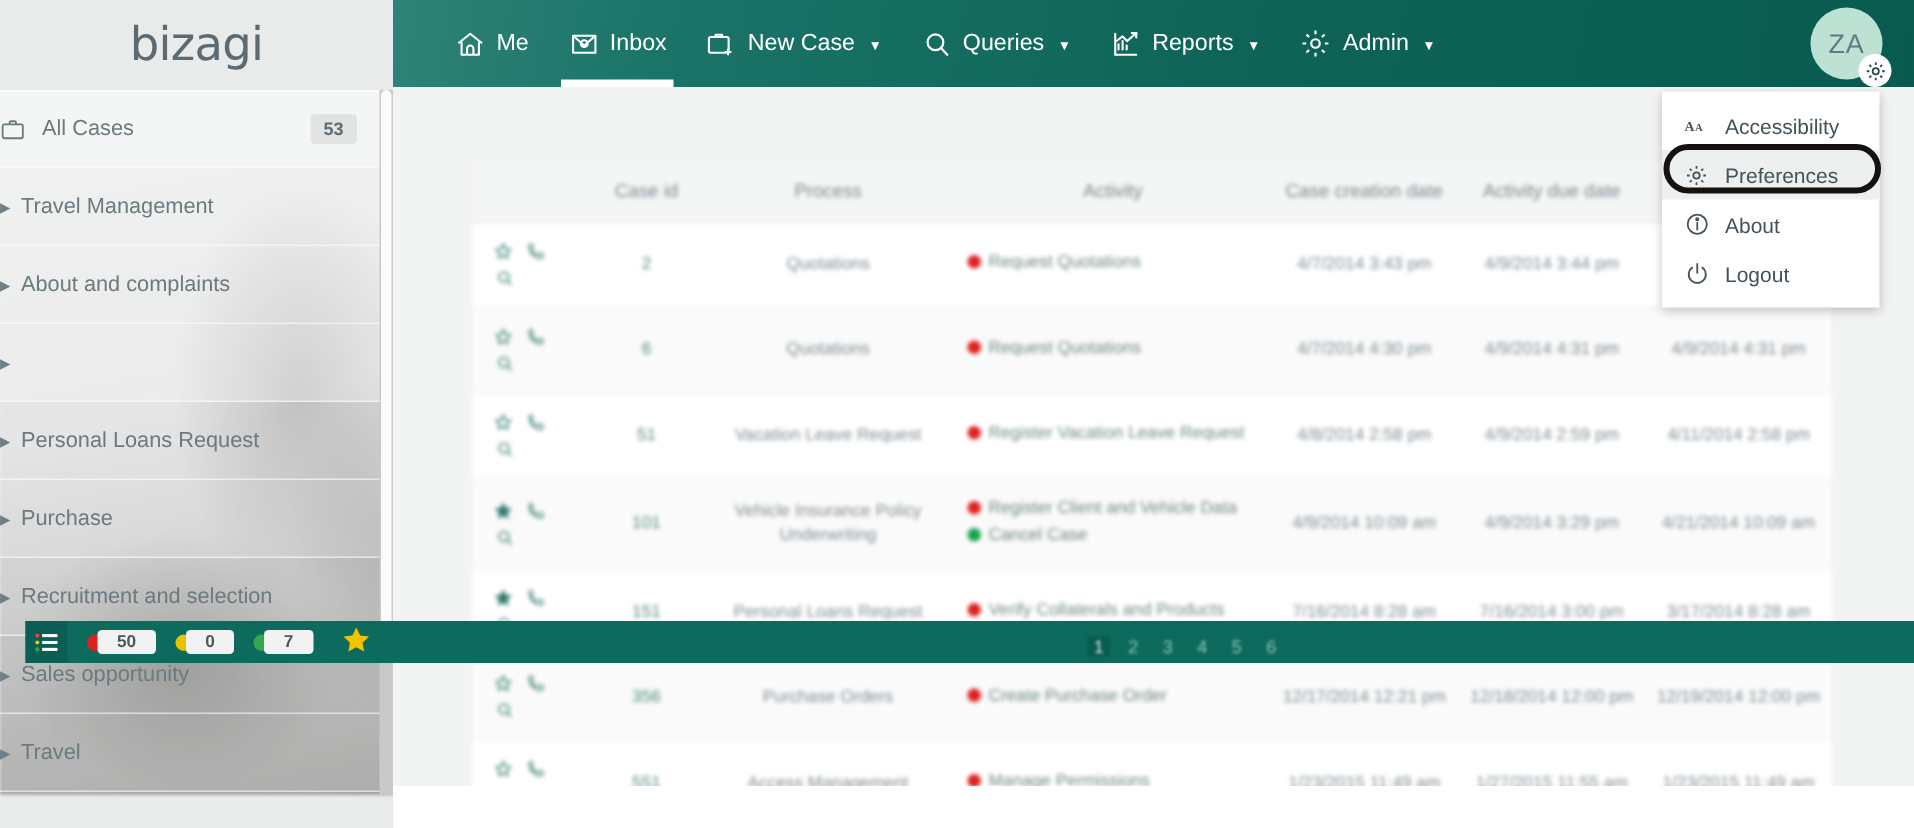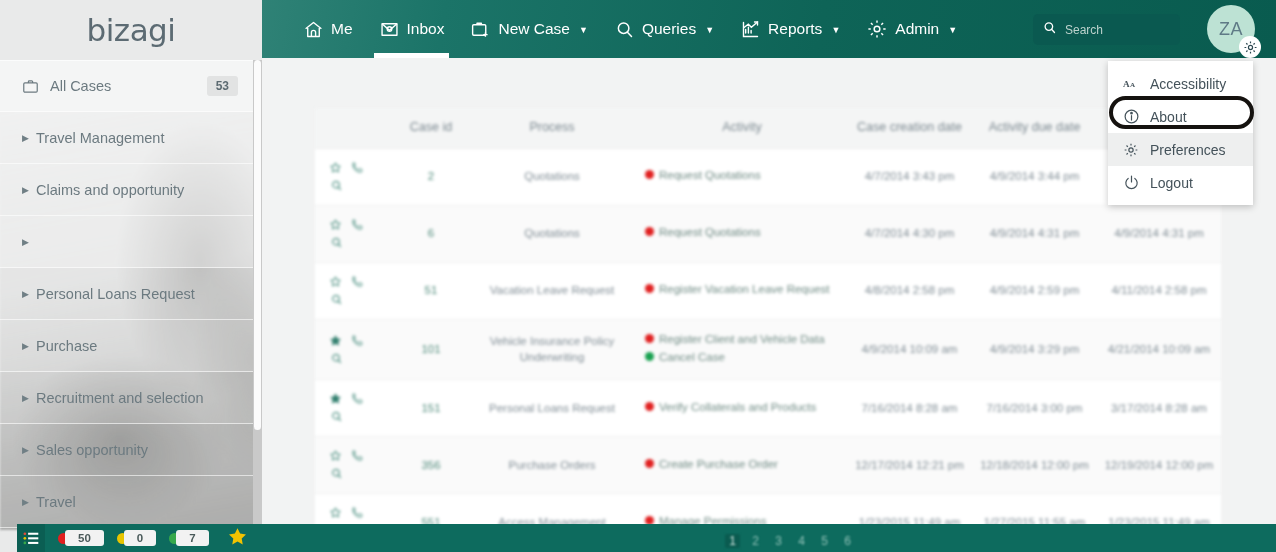--- a/index.html
+++ b/index.html
@@ -3,21 +3,21 @@
 <meta charset="utf-8">
 <title>Bizagi Work Portal</title>
 <style>
   * { box-sizing: border-box; margin: 0; padding: 0; }
   html, body {
     width: 1276px; height: 552px;
     overflow: hidden;
     font-family: "Liberation Sans", sans-serif;
     background: #ffffff;
   }
-  #app { position: relative; width: 1276px; height: 552px; }
+  #app { position: relative; width: 1276px; height: 442px; }
 
   
   #sidebar {
     position: absolute; left: 0; top: 0;
     width: 262px; height: 552px;
     background: #e9eaea;
     overflow: hidden;
   }
   
   #sidebar-photo {
@@ -36,21 +36,20 @@
   }
   #sidebar-logo .logo-text {
     font-size: 31px; letter-spacing: -0.5px;
     color: #5c6b73; font-weight: 400;
     font-family: "DejaVu Sans", sans-serif;
   }
   .side-item {
     position: relative;
     height: 52px;
     display: flex; align-items: center;
-    padding-left: 22px;
     border-bottom: 1px solid rgba(255,255,255,.6);
     color: #6c7a80; font-size: 14.5px;
     background: rgba(246,246,246,.55);
   }
   .side-item.first { background: #f4f5f5; border-top: 1px solid rgba(255,255,255,.7); }
   .side-item .caret {
     width: 14px; color: #707f85; font-size: 9px; flex: 0 0 14px;
   }
   .side-item .briefcase {
     width: 20px; flex: 0 0 20px; margin-right: 8px;
@@ -248,21 +247,21 @@
         <span class="s-label">All Cases</span>
         <span class="side-badge">53</span>
       </div>
 
       <div class="side-item">
         <span class="caret">▶</span>
         <span class="s-label">Travel Management</span>
       </div>
       <div class="side-item">
         <span class="caret">▶</span>
-        <span class="s-label">Claims and opportunity</span>
+        <span class="s-label">About and complaints</span>
       </div>
       <div class="side-item">
         <span class="caret">▶</span>
       </div>
       <div class="side-item faded1">
         <span class="caret">▶</span>
         <span class="s-label">Personal Loans Request</span>
       </div>
       <div class="side-item faded1">
         <span class="caret">▶</span>
@@ -351,29 +350,20 @@
       <span class="nav-ico">
         <svg width="22" height="22" viewBox="0 0 24 24" fill="none" stroke="#fff" stroke-width="1.6">
           <circle cx="12" cy="12" r="3.1"></circle>
           <path d="M12 2.6v2.6M12 18.8v2.6M2.6 12h2.6M18.8 12h2.6M5.4 5.4l1.9 1.9M16.7 16.7l1.9 1.9M18.6 5.4l-1.9 1.9M7.3 16.7l-1.9 1.9"></path>
         </svg>
       </span>
       <span>Admin</span>
       <span class="caret-d">▼</span>
     </div>
 
-    <div id="search-box">
-      <span>
-        <svg width="15" height="15" viewBox="0 0 24 24" fill="none" stroke="#fff" stroke-width="2.1" stroke-linecap="round">
-          <circle cx="11" cy="10.5" r="6"></circle>
-            <path d="M15.6 15.3 20 20"></path>
-        </svg>
-      </span>
-      <input type="text" placeholder="Search" style="">
-    </div>
 
     <div id="avatar-wrap">
       <div id="avatar">
         <span>ZA</span>
       </div>
       <div id="avatar-gear">
         <svg width="15" height="15" viewBox="0 0 24 24" fill="none" stroke="#2c4850" stroke-width="1.9">
           <circle cx="12" cy="12" r="3.3"></circle>
           <path d="M12 2.4v2.8M12 18.8v2.8M2.4 12h2.8M18.8 12h2.8M5.2 5.2l2 2M16.8 16.8l2 2M18.8 5.2l-2 2M7.2 16.8l-2 2"></path>
         </svg>
@@ -654,39 +644,39 @@
     <div class="menu-row">
       <span class="menu-ico">
         <svg width="17" height="13" viewBox="0 0 24 18" fill="#45535b">
           <text x="0" y="14" font-size="13" font-family="Liberation Serif, serif" font-weight="bold">A</text>
           <text x="10" y="14" font-size="10" font-family="Liberation Serif, serif" font-weight="bold">A</text>
         </svg>
       </span>
       <span>Accessibility</span>
     </div>
 
+    <div class="menu-row hovered">
+      <span class="menu-ico">
+        <svg width="16" height="16" viewBox="0 0 24 24" fill="none" stroke="#45535b" stroke-width="1.8">
+          <circle cx="12" cy="12" r="3.2"></circle>
+          <path d="M12 2.5v2.7M12 18.8v2.7M2.5 12h2.7M18.8 12h2.7M5.3 5.3l1.9 1.9M16.8 16.8l1.9 1.9M18.7 5.3l-1.9 1.9M7.2 16.8l-1.9 1.9"></path>
+        </svg>
+      </span>
+      <span>Preferences</span>
+    </div>
+
     <div class="menu-row">
       <span class="menu-ico">
         <svg width="17" height="17" viewBox="0 0 24 24" fill="none" stroke="#45535b" stroke-width="1.7">
           <circle cx="12" cy="12" r="9"></circle>
             <path d="M12 10.8v6.2" stroke-linecap="round"></path>
             <circle cx="12" cy="7.4" r="1.1" fill="#45535b"></circle>
         </svg>
       </span>
       <span>About</span>
-    </div>
-
-    <div class="menu-row hovered">
-      <span class="menu-ico">
-        <svg width="16" height="16" viewBox="0 0 24 24" fill="none" stroke="#45535b" stroke-width="1.8">
-          <circle cx="12" cy="12" r="3.2"></circle>
-          <path d="M12 2.5v2.7M12 18.8v2.7M2.5 12h2.7M18.8 12h2.7M5.3 5.3l1.9 1.9M16.8 16.8l1.9 1.9M18.7 5.3l-1.9 1.9M7.2 16.8l-1.9 1.9"></path>
-        </svg>
-      </span>
-      <span>Preferences</span>
     </div>
 
     <div class="menu-row">
       <span class="menu-ico">
         <svg width="17" height="17" viewBox="0 0 24 24" fill="none" stroke="#45535b" stroke-width="1.7" stroke-linecap="round">
           <path d="M7.3 6.2a8 8 0 1 0 9.4 0"></path>
             <path d="M12 2.8v8.4"></path>
         </svg>
       </span>
       <span>Logout</span>

